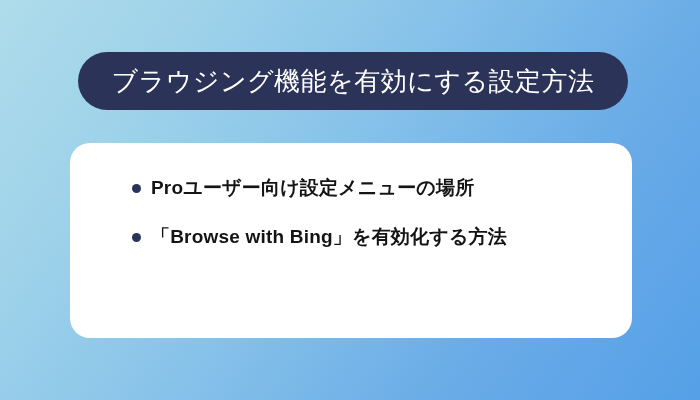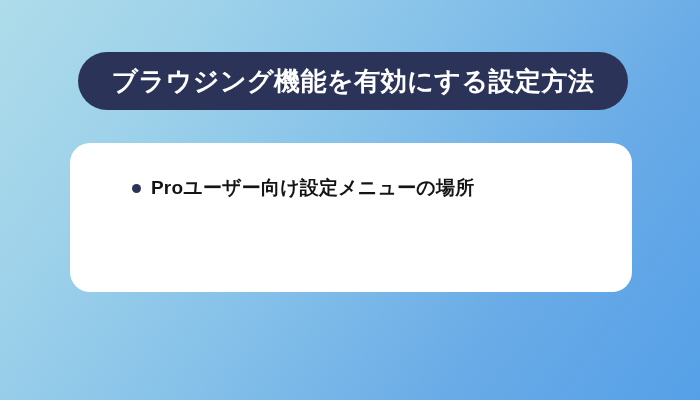--- a/index.html
+++ b/index.html
@@ -41,34 +41,34 @@
     border-radius: 29px;
     display: flex;
     align-items: center;
     justify-content: center;
     padding: 0 18px;
   }
 
   #title-text {
     color: #ffffff;
     font-size: 26px;
-    font-weight: bold;
+    font-weight: normal;
     letter-spacing: 0.5px;
     line-height: 1;
     white-space: nowrap;
     text-align: center;
   }
 
   
   #content-card {
     position: absolute;
     left: 70px;
     top: 143px;
     width: 562px;
-    height: 149px;
+    height: 195px;
     box-sizing: border-box;
     background: #ffffff;
     border-radius: 20px;
     padding: 26px 34px 26px 34px;
     display: flex;
     flex-direction: column;
     justify-content: flex-start;
   }
 
   #bullet-list {
@@ -116,18 +116,22 @@
   </div>
 
   <div id="content-card">
     <ul id="bullet-list">
 
       <li class="bullet-item">
         <span class="bullet-dot"></span>
         <span class="bullet-label">Proユーザー向け設定メニューの場所</span>
       </li>
 
+      <li class="bullet-item">
+        <span class="bullet-dot"></span>
+        <span class="bullet-label">「Browse with Bing」を有効化する方法</span>
+      </li>
 
 
     </ul>
   </div>
 
 </div>
 
 </body></html>

